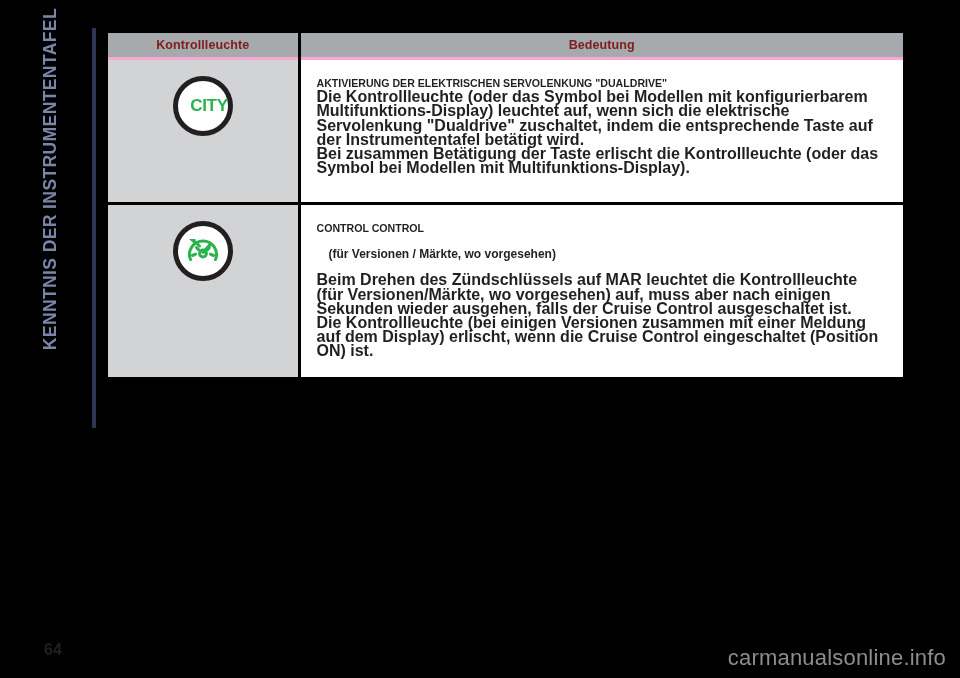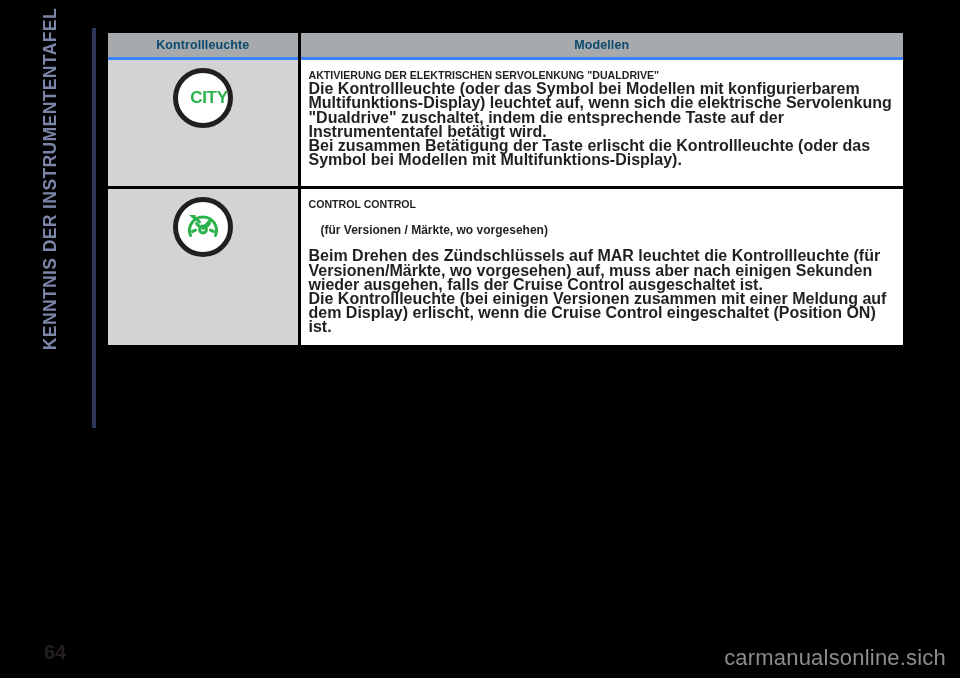--- a/index.html
+++ b/index.html
@@ -61,36 +61,36 @@
     top: 33px;
     width: 795px;
     border-collapse: collapse;
     table-layout: fixed;
   }
   #spec-table col.col-icon { width: 191px; }
   #spec-table col.col-mean { width: 604px; }
 
   #spec-table th {
     background: #a7aaad;
-    color: #0c4a6e;
+    color: #7f1d1d;
     font-size: 12.5px;
     font-weight: 700;
     height: 24px;
     padding: 0;
     text-align: center;
     vertical-align: middle;
     border: none;
     letter-spacing: 0.1px;
   }
   #spec-table th.th-icon { border-right: 3px solid #000000; }
 
   #spec-table tr.data-row td {
-    border-top: 3px solid #3b82f6;
+    border-top: 3px solid #f9a8d4;
     border-bottom: 3px solid #000000;
-    padding: 8px;
+    padding: 16px;
     vertical-align: top;
   }
   #spec-table td.cell-icon {
     background: #d2d3d4;
     border-right: 3px solid #000000;
     text-align: center;
     vertical-align: middle;
   }
   #spec-table td.cell-meaning {
     background: #ffffff;
@@ -145,21 +145,21 @@
     font-family: "Liberation Sans", sans-serif;
   }
   .tell-tale svg { position: absolute; left: 50%; top: 50%; transform: translate(-50%,-50%); }
 
   
   #page-number {
     position: absolute;
     left: 44px;
     top: 641px;
     color: #231f20;
-    font-size: 20px;
+    font-size: 16px;
     font-weight: 700;
     font-family: "Liberation Sans", sans-serif;
   }
   #watermark {
     position: absolute;
     right: 14px;
     top: 645px;
     color: #8d8d8d;
     font-size: 22px;
     font-weight: 400;
@@ -179,21 +179,21 @@
   </div>
 
   <table id="spec-table">
     <colgroup>
       <col class="col-icon">
       <col class="col-mean">
     </colgroup>
     <thead>
       <tr>
         <th class="th-icon">Kontrollleuchte</th>
-        <th class="th-mean">Modellen</th>
+        <th class="th-mean">Bedeutung</th>
       </tr>
     </thead>
     <tbody>
 
       <tr class="data-row">
         <td class="cell-icon" style="height:110px;">
           <span class="tell-tale">
             <span class="city-word">CITY</span>
           </span>
         </td>
@@ -227,15 +227,15 @@
           <p class="tl-sub">(für Versionen / Märkte, wo vorgesehen)</p>
           <p class="tl-para">Beim Drehen des Zündschlüssels auf MAR leuchtet die Kontrollleuchte (für Versionen/Märkte, wo vorgesehen) auf, muss aber nach einigen Sekunden wieder ausgehen, falls der Cruise Control ausgeschaltet ist.</p>
           <p class="tl-para">Die Kontrollleuchte (bei einigen Versionen zusammen mit einer Meldung auf dem Display) erlischt, wenn die Cruise Control eingeschaltet (Position ON) ist.</p>
         </td>
       </tr>
 
     </tbody>
   </table>
 
   <div id="page-number">64</div>
-  <div id="watermark">carmanualsonline.sich</div>
+  <div id="watermark">carmanualsonline.info</div>
 
 </div>
 
 </body></html>

